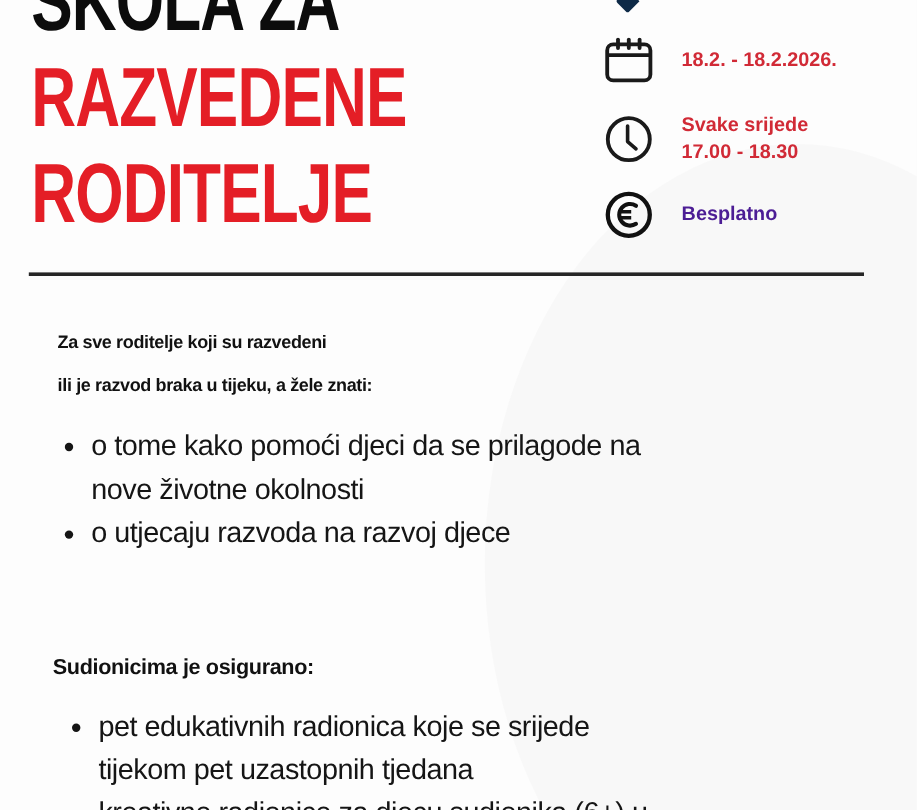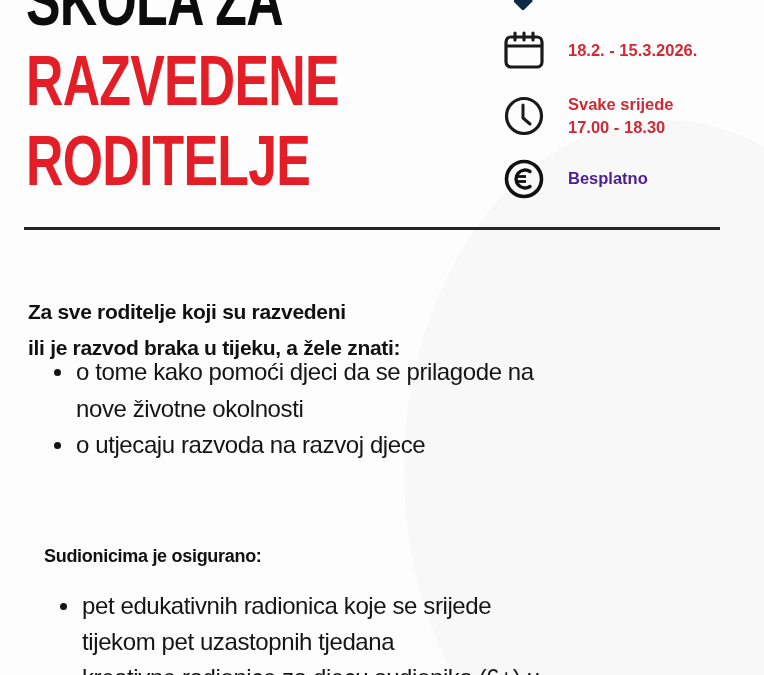--- a/index.html
+++ b/index.html
@@ -83,28 +83,27 @@
       position: absolute;
       left: 24px;
       top: 227px;
       width: 696px;
       height: 3px;
       background: #262626;
     }
 
     .lead {
       position: absolute;
-      left: 28px;
+      left: 48px;
       top: 268px;
       font-weight: 700;
-      font-size: 21px;
+      font-size: 15px;
       line-height: 36px;
       color: #111;
       letter-spacing: -0.3px;
-      margin-top: 26px;
     }
     .list {
       position: absolute;
       left: 48px;
       margin: 0;
       padding: 0;
       list-style: none;
       font-size: 24px;
       line-height: 36.5px;
       color: #151515;
@@ -155,21 +154,21 @@
 <div class="info" style="top:30px;">
   <span class="icon">
     <svg width="42" height="40" viewBox="0 0 42 40">
       <rect x="3" y="6" width="36" height="30" rx="5" ry="5" fill="none" stroke="#1a1a1a" stroke-width="3.2"></rect>
       <line x1="3" y1="15" x2="39" y2="15" stroke="#1a1a1a" stroke-width="3.2"></line>
       <line x1="12" y1="2" x2="12" y2="9" stroke="#1a1a1a" stroke-width="3.2" stroke-linecap="round"></line>
       <line x1="21" y1="2" x2="21" y2="9" stroke="#1a1a1a" stroke-width="3.2" stroke-linecap="round"></line>
       <line x1="30" y1="2" x2="30" y2="9" stroke="#1a1a1a" stroke-width="3.2" stroke-linecap="round"></line>
     </svg>
   </span>
-  <span class="txt red" style="top:9px;">18.2. - 15.3.2026.</span>
+  <span class="txt red" style="top:9px;">18.2. - 18.2.2026.</span>
 </div>
 
 <div class="info" style="top:95px;">
   <span class="icon">
     <svg width="42" height="42" viewBox="0 0 42 42">
       <circle cx="21" cy="21" r="17.5" fill="none" stroke="#1a1a1a" stroke-width="3.2"></circle>
       <polyline points="20,10 20,23 27,29" fill="none" stroke="#1a1a1a" stroke-width="3" stroke-linecap="round" stroke-linejoin="round"></polyline>
     </svg>
   </span>
   <span class="txt red" style="top:-2px;">Svake srijede</span>

